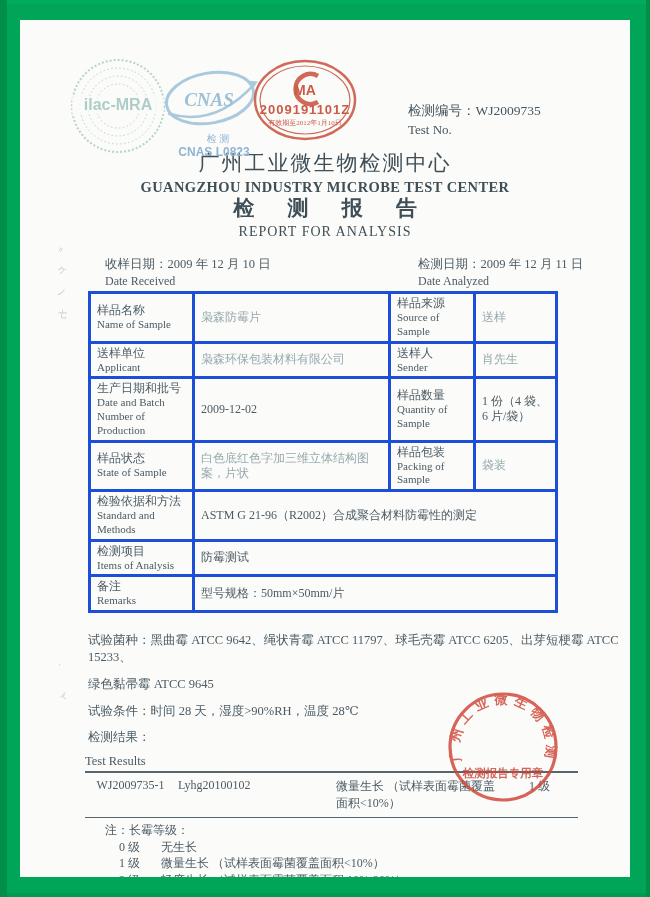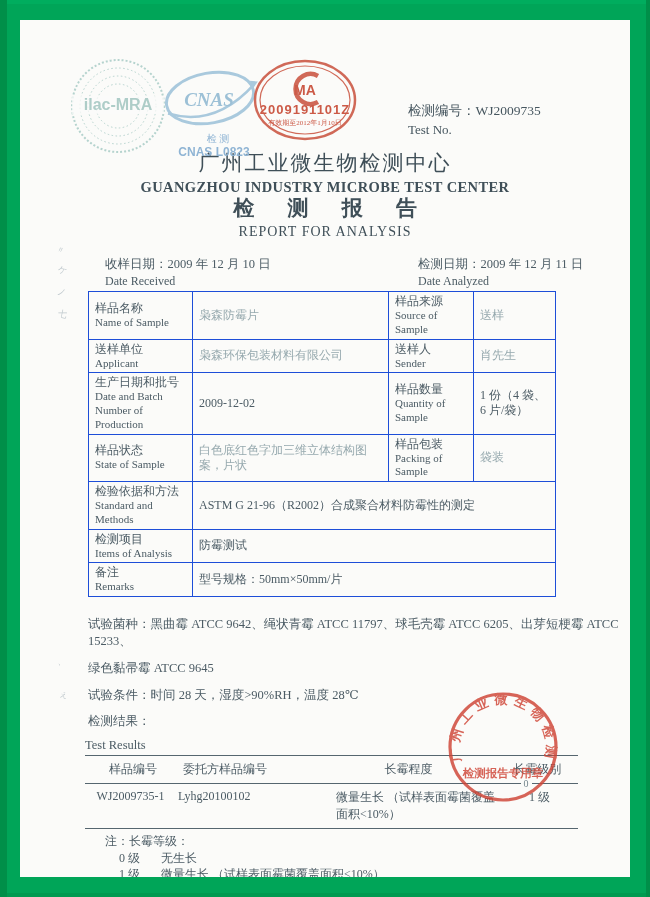--- a/index.html
+++ b/index.html
@@ -25,21 +25,21 @@
   .report-en{font-size:14px;font-weight:normal;letter-spacing:1px;margin-top:4px;color:#3f4f58;}
 
   
   .dates{display:flex;margin:16px 0 2px 68px;width:505px;font-size:12.5px;}
   .dates .left{flex:1;padding-left:17px;}
   .dates .right{width:175px;}
   .dates .en{font-size:12px;margin-top:1px;}
 
   
   table.info{border-collapse:collapse;margin-left:68px;width:467px;table-layout:fixed;}
-  table.info td{border:1px solid #1d4ed8;padding:2px 6px;vertical-align:middle;font-size:12px;line-height:1.25;}
+  table.info td{border:3px solid #1d4ed8;padding:2px 6px;vertical-align:middle;font-size:12px;line-height:1.25;}
   td .cn{display:block;font-size:12px;}
   td .en{display:block;font-size:11px;white-space:pre-line;}
   .val{font-size:12px;color:#4b5b64;}
   .val-faded{color:#96a9ae;}
 
   
   .para{margin-left:68px;font-size:12.5px;}
   .strains1{margin-top:19px;}
   .strains2{margin-top:10px;}
   .conds{margin-top:10px;}
@@ -213,29 +213,20 @@
       </table>
 
     <div class="para strains1">试验菌种：黑曲霉 ATCC 9642、绳状青霉 ATCC 11797、球毛壳霉 ATCC 6205、出芽短梗霉 ATCC 15233、</div>
     <div class="para strains2">绿色黏帚霉 ATCC 9645</div>
     <div class="para conds">试验条件：时间 28 天，湿度&gt;90%RH，温度 28℃</div>
     <div class="para results-cn">检测结果：</div>
     <div class="results-en">Test Results</div>
 
     <div class="rtable">
       <div class="rline"></div>
-      <div class="rrow head">
-        <div class="rc1">样品编号</div>
-        <div class="rc2">委托方样品编号</div>
-        <div class="rc3">长霉程度</div>
-        <div class="rc4">
-          <span>长霉级别</span>
-          <span class="hmark">0</span>
-        </div>
-      </div>
       <div class="rline"></div>
       <div class="rrow data">
         <div class="rc1">WJ2009735-1</div>
         <div class="rc2">Lyhg20100102</div>
         <div class="rc3">微量生长 （试样表面霉菌覆盖面积&lt;10%）</div>
         <div class="rc4">1 级</div>
       </div>
       <div class="rline"></div>
     </div>
 

